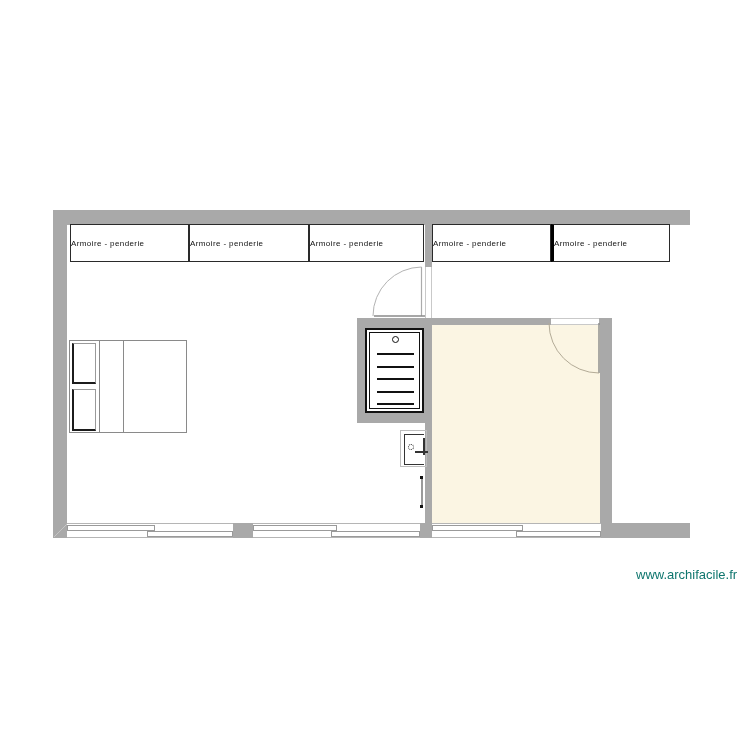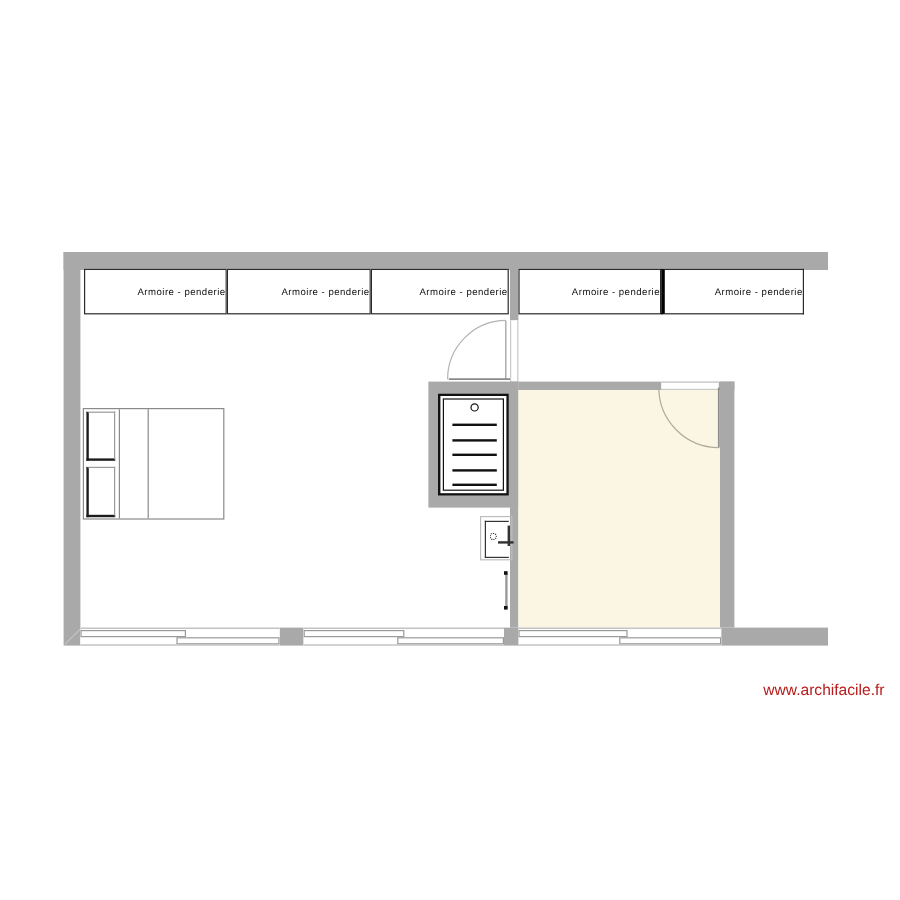--- a/index.html
+++ b/index.html
@@ -6,21 +6,21 @@
   #canvas{
     position:relative;width:750px;height:750px;background:#ffffff;overflow:hidden;
     font-family:"Liberation Sans", sans-serif;
   }
   .wall{position:absolute;background:#a9a9a9;}
   .opening{position:absolute;background:#ffffff;}
   .room-fill{position:absolute;background:#fbf5e3;}
   .wardrobe{
     position:absolute;top:224px;height:38px;background:#ffffff;
     border:1px solid #2a2a2a;box-sizing:border-box;
-    display:flex;align-items:center;justify-content:flex-end;
+    display:flex;align-items:center;justify-content:flex-start;
   }
   .wardrobe-label{
     font-size:8px;color:#111;letter-spacing:0.4px;white-space:nowrap;
   }
   .wardrobe.thick-left{border-left:3px solid #000;}
   .bed{
     position:absolute;left:69px;top:340px;width:118px;height:93px;
     border:1px solid #8a8a8a;box-sizing:border-box;background:#ffffff;
   }
   .bed-vline{position:absolute;top:0;width:1px;height:100%;background:#8a8a8a;}
@@ -59,21 +59,21 @@
   }
   .basin-tap-v{position:absolute;left:423px;top:438px;width:1.5px;height:17px;background:#333;}
   .basin-tap-h{position:absolute;left:415px;top:451px;width:13px;height:1.5px;background:#333;}
   .basin-drain{
     position:absolute;left:408px;top:444px;width:6px;height:6px;border:1px dotted #333;
     border-radius:50%;box-sizing:border-box;
   }
   .wall-bar-line{position:absolute;left:421px;top:478px;width:1.5px;height:29px;background:#9a9a9a;}
   .wall-bar-dot{position:absolute;width:3px;height:3px;background:#111;}
   .watermark{
-    position:absolute;left:636px;top:567px;font-size:13px;color:#b91c1c;white-space:nowrap;
+    position:absolute;left:636px;top:567px;font-size:13px;color:#0f766e;white-space:nowrap;
   }
   svg.overlay{position:absolute;left:0;top:0;pointer-events:none;}
 </style>
 </head>
 <body>
 
 <div id="canvas">
 
   <div class="wall" style="left:53px;top:210px;width:637px;height:15px;"></div>
   <div class="wall" style="left:53px;top:210px;width:14px;height:328px;"></div>

